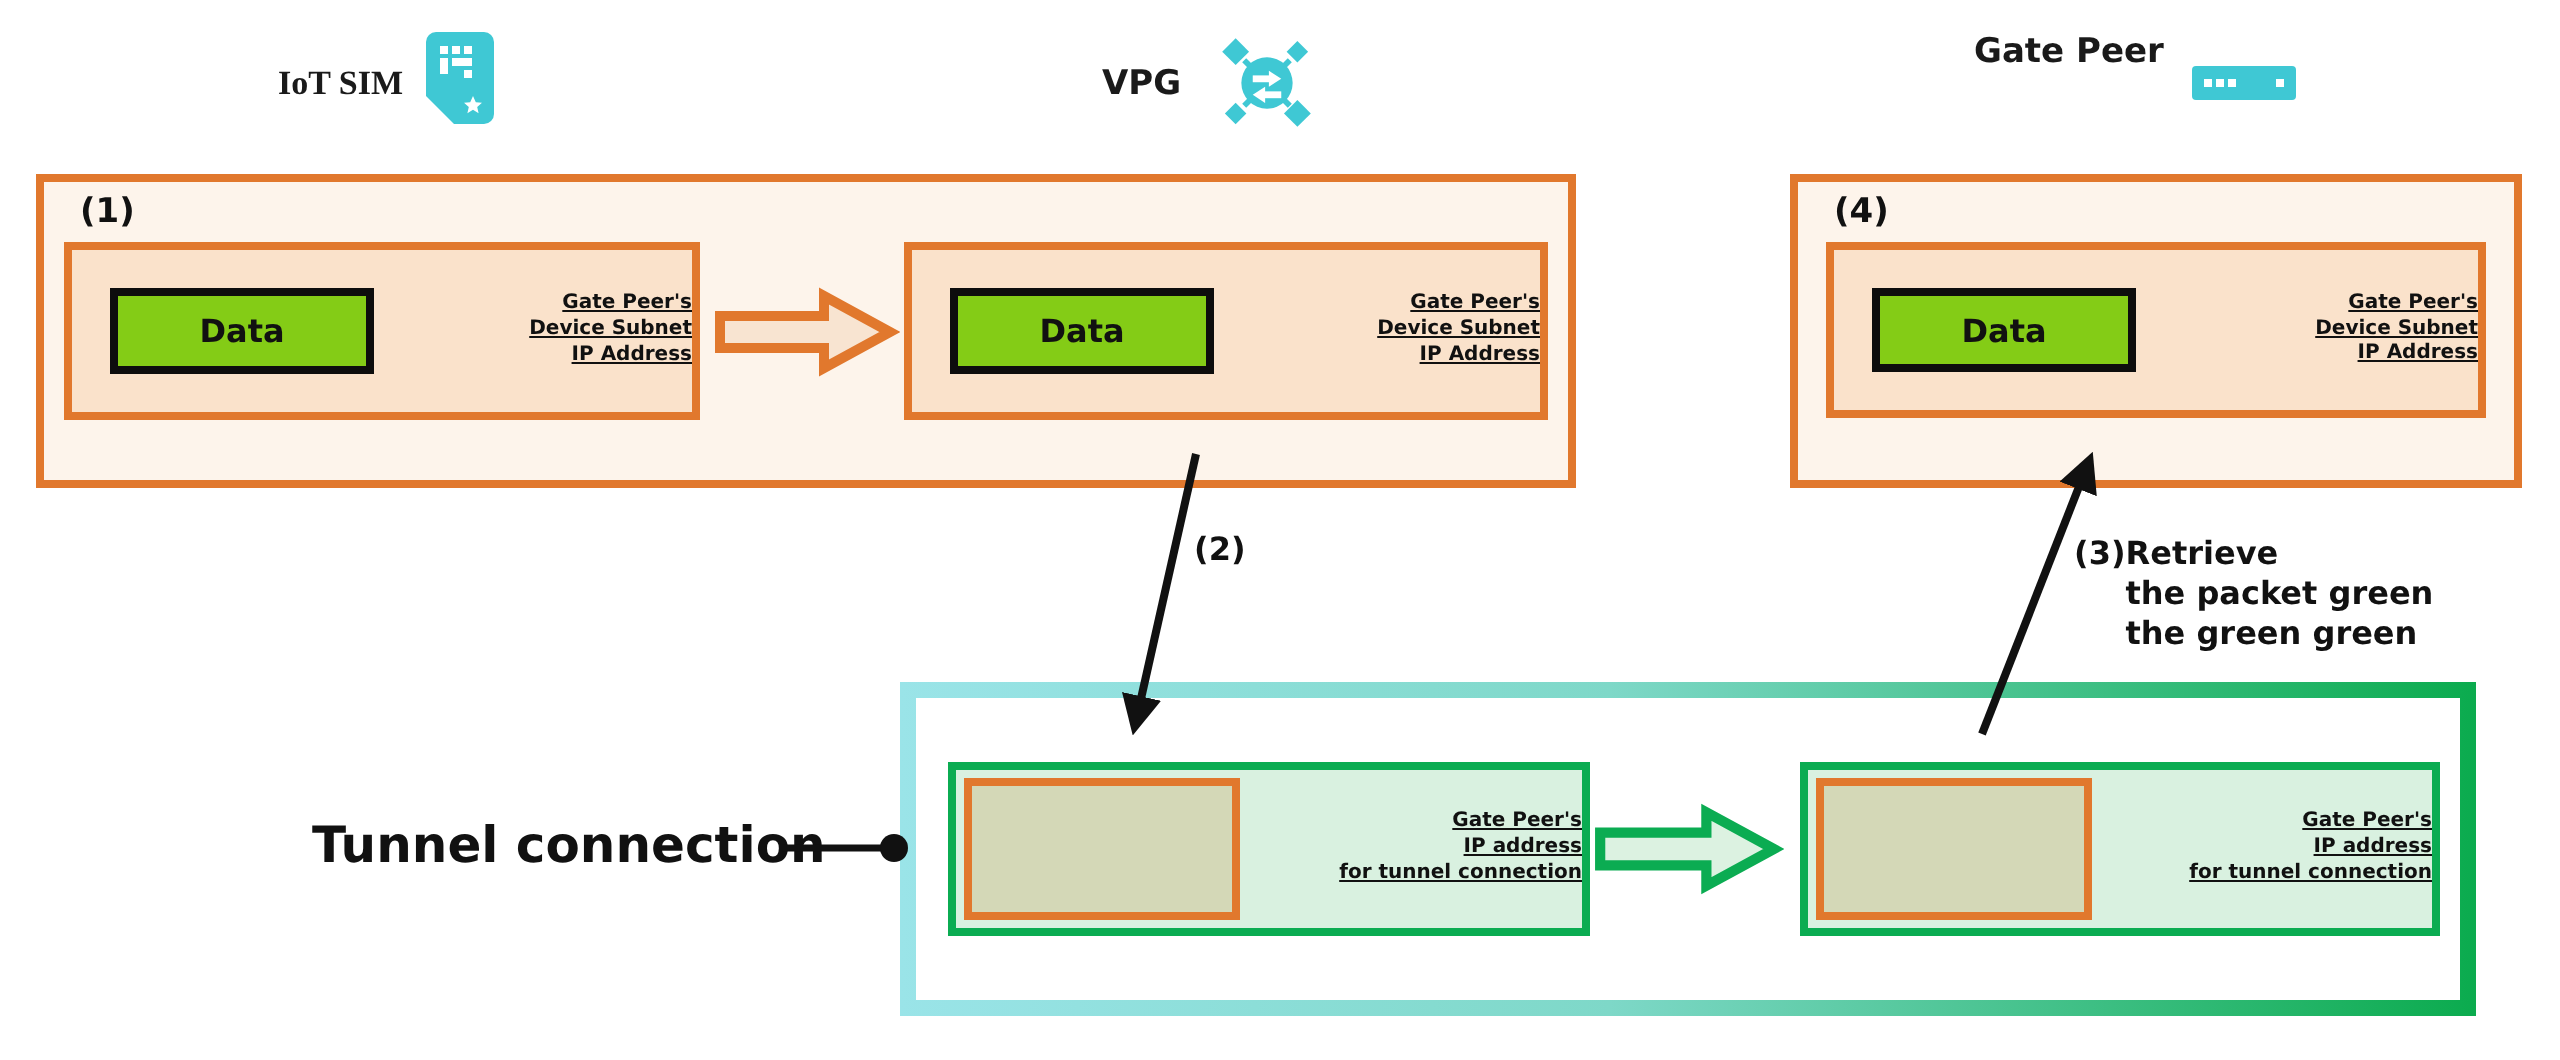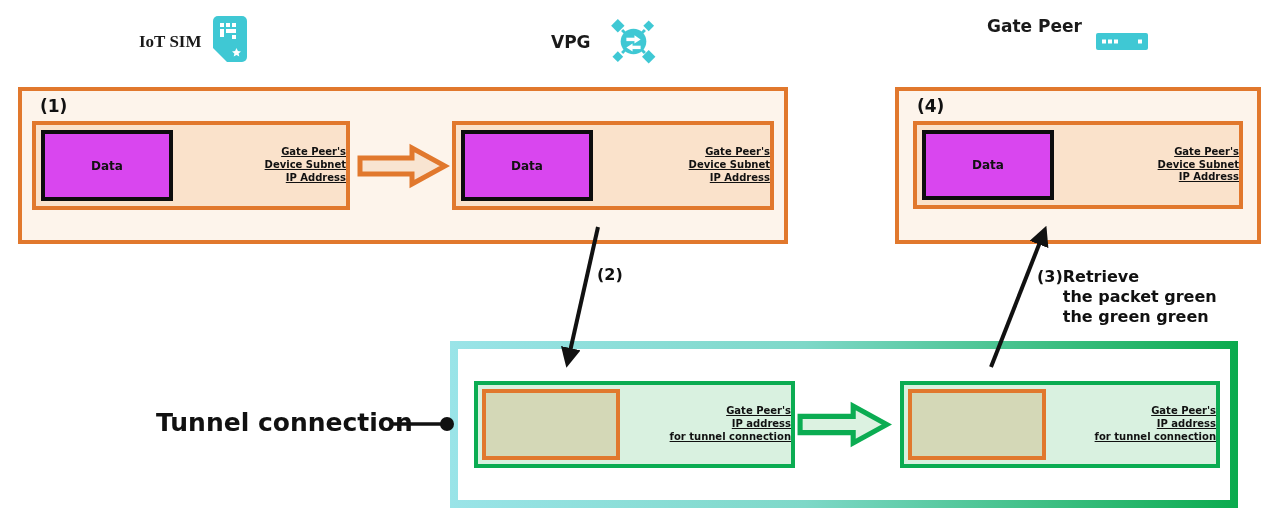--- a/index.html
+++ b/index.html
@@ -5,22 +5,22 @@
   html,body{margin:0;padding:0;background:#fff;}
   .stage{position:relative;width:1280px;height:530px;background:#ffffff;overflow:hidden;
          font-family:"DejaVu Sans","Liberation Sans",sans-serif;color:#111;}
   .abs{position:absolute;}
   .hdr-label{position:absolute;font-size:17px;font-weight:bold;color:#1a1a1a;white-space:nowrap;}
   .stagebox{position:absolute;border:4px solid #E1782D;background:#FDF4EB;box-sizing:border-box;}
   .stagebox .num{position:absolute;left:18px;top:5px;font-size:17px;font-weight:bold;}
   .packet{position:absolute;display:flex;align-items:stretch;box-sizing:border-box;}
   .packet.orange{border:4px solid #E1782D;background:#FAE2CB;}
   .packet.green{border:4px solid #0BAC52;background:#D9F1E0;}
-  .databox{flex:0 0 132px;margin:5px;border:4px solid #0d0d0d;background:#d946ef;
-           display:flex;align-items:center;justify-content:center;font-size:12px;font-weight:bold;box-sizing:border-box;}
+  .databox{flex:0 0 132px;margin:19px;border:4px solid #0d0d0d;background:#84cc16;
+           display:flex;align-items:center;justify-content:center;font-size:16px;font-weight:bold;box-sizing:border-box;}
   .tanbox{flex:0 0 138px;margin:4px;border:4px solid #E1782D;background:#D4D8B7;box-sizing:border-box;}
   .ptext{flex:1;display:flex;flex-direction:column;align-items:flex-end;justify-content:center;
          font-size:10px;font-weight:bold;line-height:1.27;text-align:center;text-decoration:underline;}
   .tunnel{position:absolute;left:450px;top:341px;width:788px;height:167px;
           background:linear-gradient(90deg,#9AE4E8 0%,#7ED8C8 45%,#0BAB4E 100%);}
   .tunnel-inner{position:absolute;left:8px;top:8px;right:8px;bottom:8px;background:#ffffff;}
   .tunnel-label{position:absolute;left:156px;top:408px;font-size:25px;font-weight:bold;white-space:nowrap;}
   .ann{position:absolute;display:flex;font-size:16px;font-weight:bold;line-height:1.24;}
   .ann .lines{display:flex;flex-direction:column;}
   .overlay{position:absolute;left:0;top:0;pointer-events:none;}

